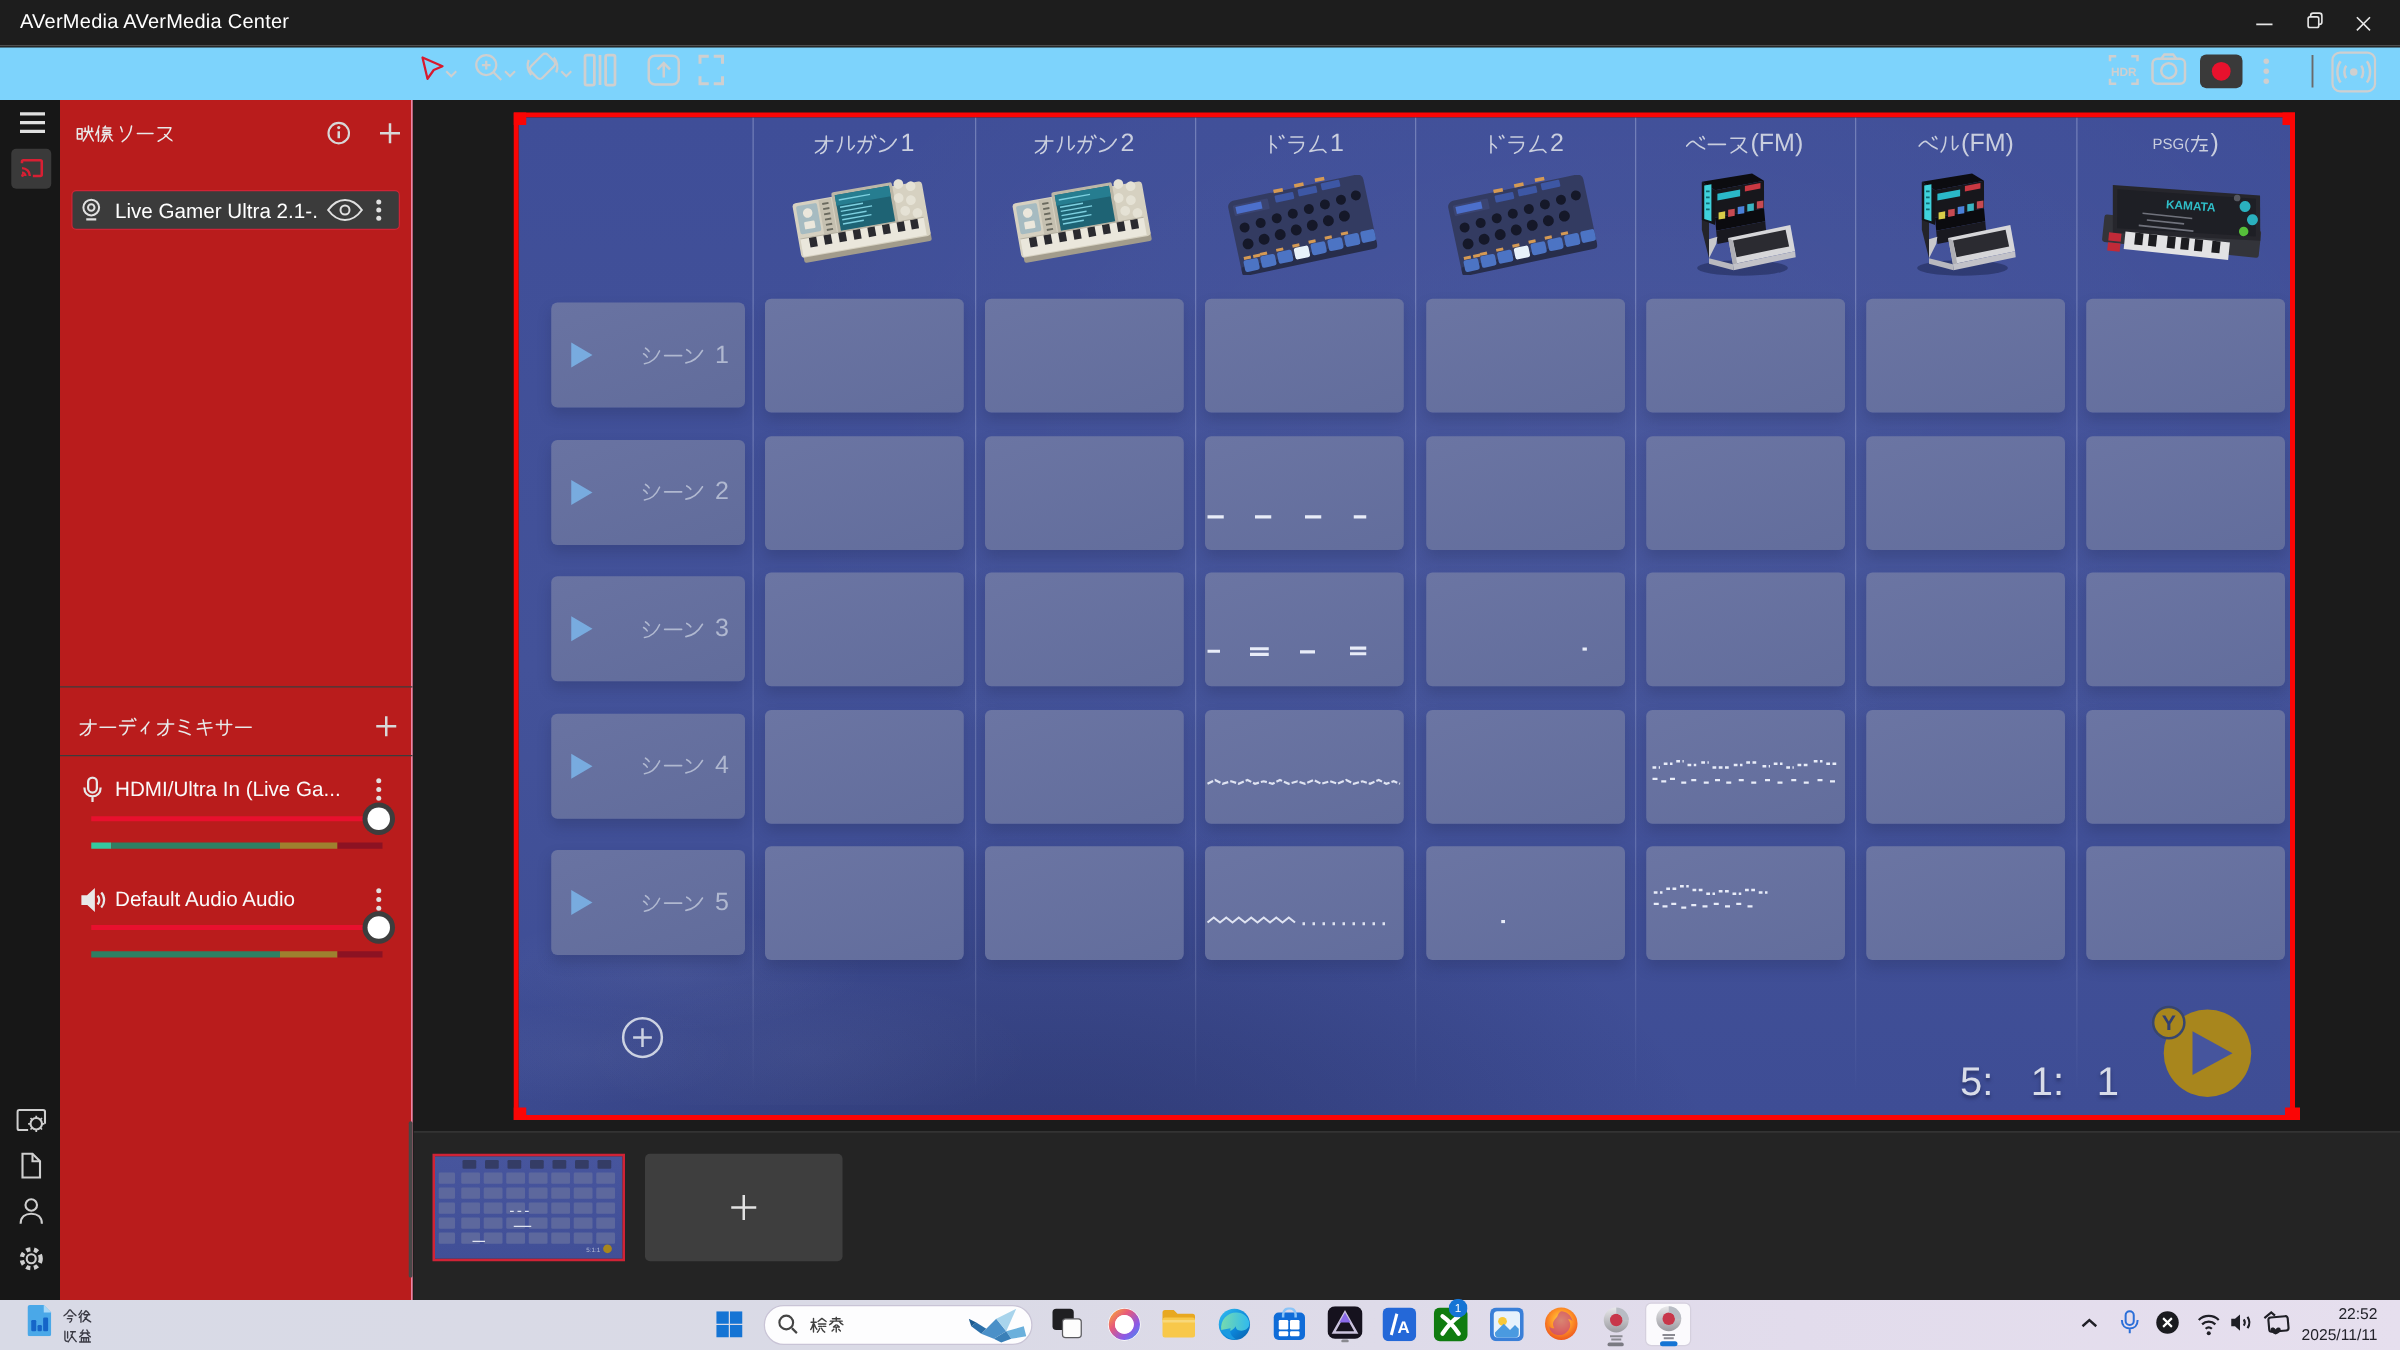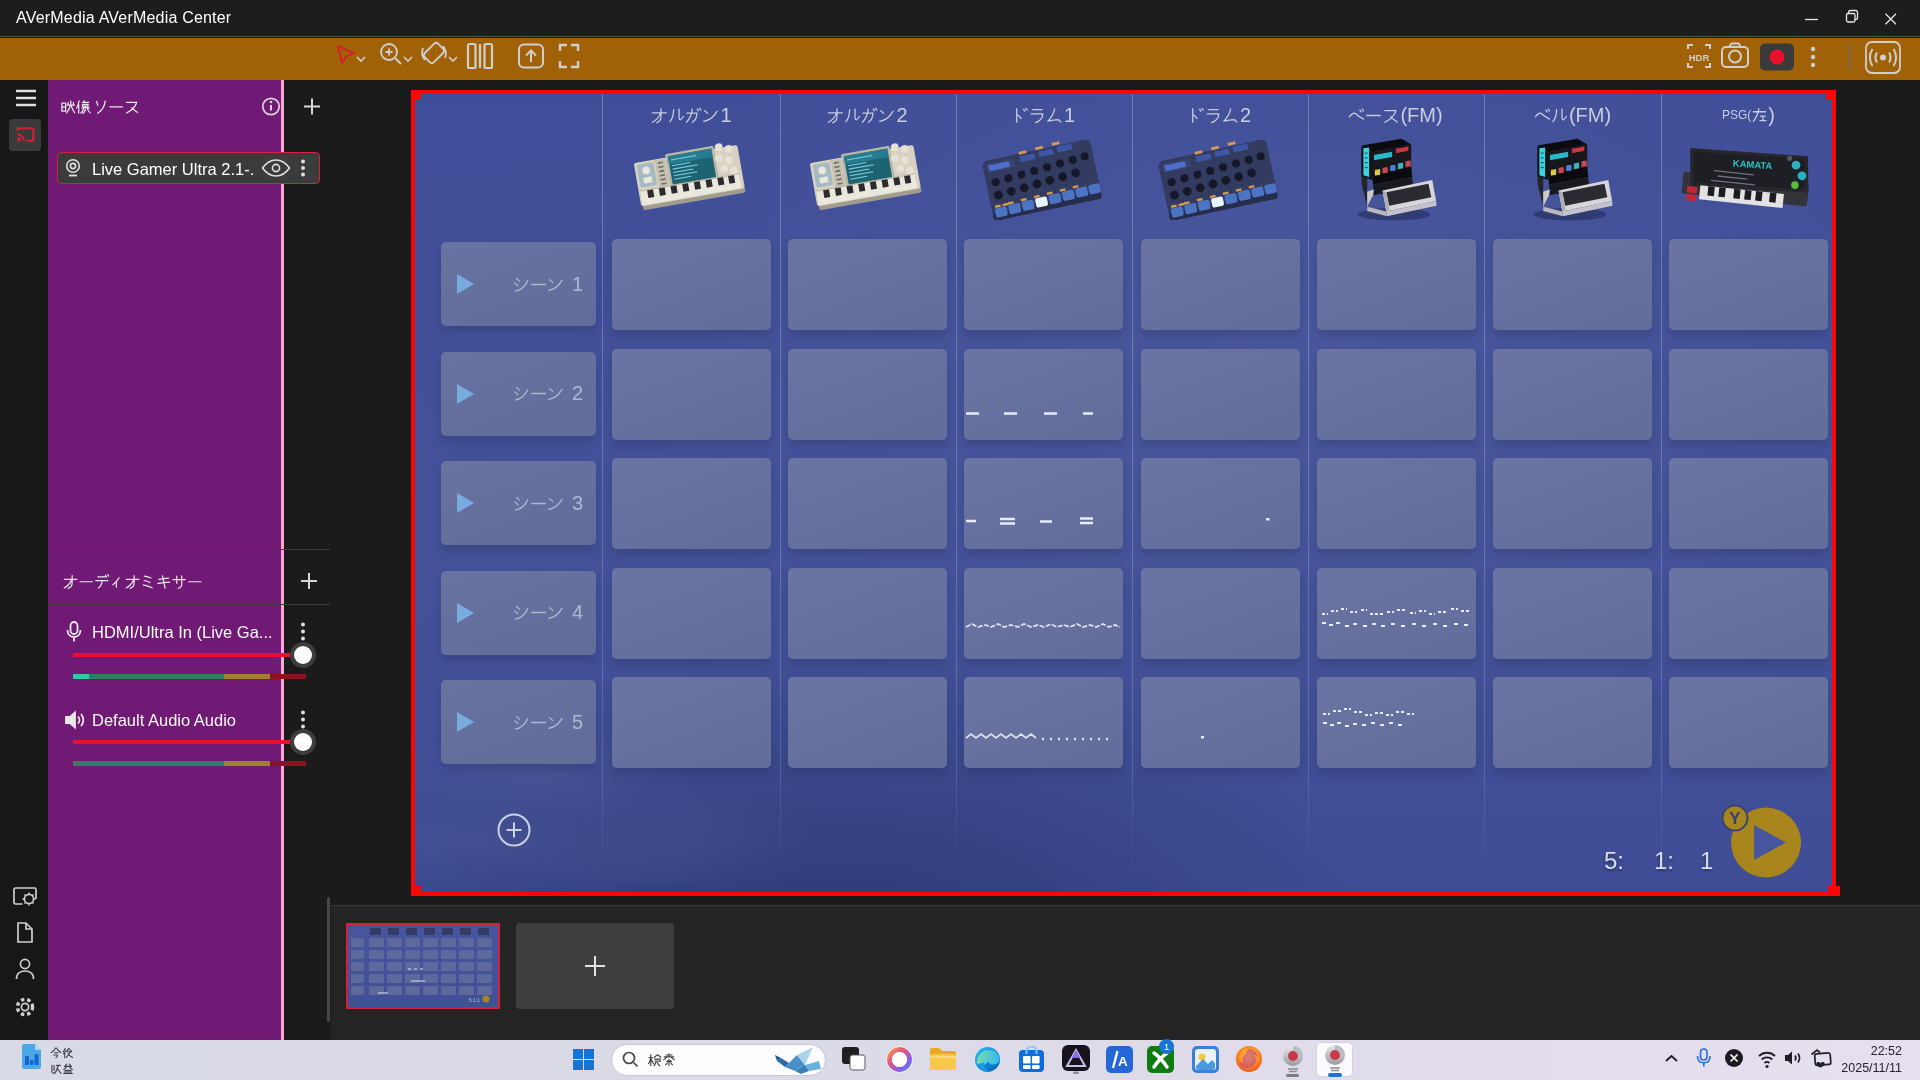--- a/index.html
+++ b/index.html
@@ -1,22 +1,22 @@
 <!DOCTYPE html>
 <html><head>
 <meta charset="utf-8">
 <style>
 html,body{margin:0;padding:0;width:1920px;height:1080px;overflow:hidden;background:#1b1b1b;font-family:"Liberation Sans",sans-serif;}
 *{box-sizing:border-box;}
 .abs{position:absolute;}
 #titlebar{position:absolute;left:0;top:0;width:1920px;height:37px;background:#1d1d1d;border-bottom:1px solid #4e4e4e;color:#fff;}
 #titlebar .t{position:absolute;left:16px;top:9px;font-size:16px;letter-spacing:0.2px;}
-#toolbar{position:absolute;left:0;top:38px;width:1920px;height:42px;background:#a16207;}
+#toolbar{position:absolute;left:0;top:38px;width:1920px;height:42px;background:#7dd3fc;}
 #rail{position:absolute;left:0;top:80px;width:48px;height:960px;background:#171717;}
-#panel{position:absolute;left:48px;top:80px;width:236px;height:960px;background:#701a75;border-right:3px solid #f9a8d4;}
+#panel{position:absolute;left:48px;top:80px;width:282px;height:960px;background:#b91c1c;border-right:1px solid #f9a8d4;}
 #main{position:absolute;left:331px;top:80px;width:1589px;height:825px;background:#1b1b1b;}
 #strip{position:absolute;left:331px;top:905px;width:1589px;height:135px;background:#242424;border-top:1px solid #3a3a3a;}
 #taskbar{position:absolute;left:0;top:1040px;width:1920px;height:40px;background:linear-gradient(90deg,#d8dae6 0%,#dadae6 40%,#e2dcec 75%,#e6dfee 100%);}
 svg{display:block;}
 
 #preview{position:absolute;left:411px;top:90px;width:1425px;height:806px;border:4px solid #fb0505;}
 #stage{position:absolute;left:0;top:0;width:1417px;height:798px;overflow:hidden;
  background:
  radial-gradient(900px 500px at 30% 108%, rgba(20,25,60,0.38), rgba(20,25,60,0) 60%),
  radial-gradient(1200px 700px at 62% 30%, rgba(255,255,255,0.04), rgba(255,255,255,0) 60%),
@@ -431,21 +431,21 @@
  <svg class="abs" style="left:901.7px;top:583px" width="159" height="91" viewBox="0 0 159 91" stroke="#e8ecf8" stroke-width="2" fill="none">
         <path d="M6 37 h7 M16 34 h8 M27 32 h7 M37 35 h8 M48 38 h7 M58 36 h8 M69 38 h7 M79 35 h8 M90 37 h7" stroke-dasharray="3 2"></path>
         <path d="M6 46 h4 M13 48 h4 M20 46 h4 M28 49 h4 M36 47 h4 M45 48 h4 M54 46 h4 M63 48 h4 M72 46 h4 M81 48 h4" stroke-width="1.8"></path>
       </svg>
 
  <svg class="abs" style="left:82px;top:719px" width="34" height="34" viewBox="0 0 34 34" fill="none" stroke="#ccd2e2" stroke-width="2">
         <circle cx="17" cy="17" r="15.5"></circle>
         <path d="M17 9.5 v15 M9.5 17 h15"></path>
       </svg>
 
- <div class="abs" style="left:1189px;top:753px;width:170px;font-size:24px;color:#d8dce8;text-shadow:0 2px 3px rgba(20,25,60,0.5)"><span>5:</span><span style="margin-left:30px">1:</span><span style="margin-left:26px">1</span></div>
+ <div class="abs" style="left:1153px;top:753px;width:170px;font-size:32px;color:#d8dce8;text-shadow:0 2px 3px rgba(20,25,60,0.5)"><span>5:</span><span style="margin-left:30px">1:</span><span style="margin-left:26px">1</span></div>
  <svg class="abs" style="left:1300px;top:700px" width="105" height="98" viewBox="0 0 105 98">
   <circle cx="51" cy="48.5" r="35" fill="#a8861d"></circle>
   <path d="M39 31 L39 66 L71 48.5 Z" fill="#46559d"></path>
   <circle cx="20" cy="24" r="12.5" fill="#a8861d" stroke="#38466f" stroke-width="2"></circle>
   <text x="20" y="30" text-anchor="middle" font-size="17" font-weight="bold" fill="#323f70" font-family="Liberation Sans">Y</text>
  </svg>
 </div>
   </div>
 <div class="abs" style="left:411px;top:90px;width:10px;height:10px;background:#fb0505"></div>
 <div class="abs" style="left:1826px;top:90px;width:10px;height:10px;background:#fb0505"></div>

